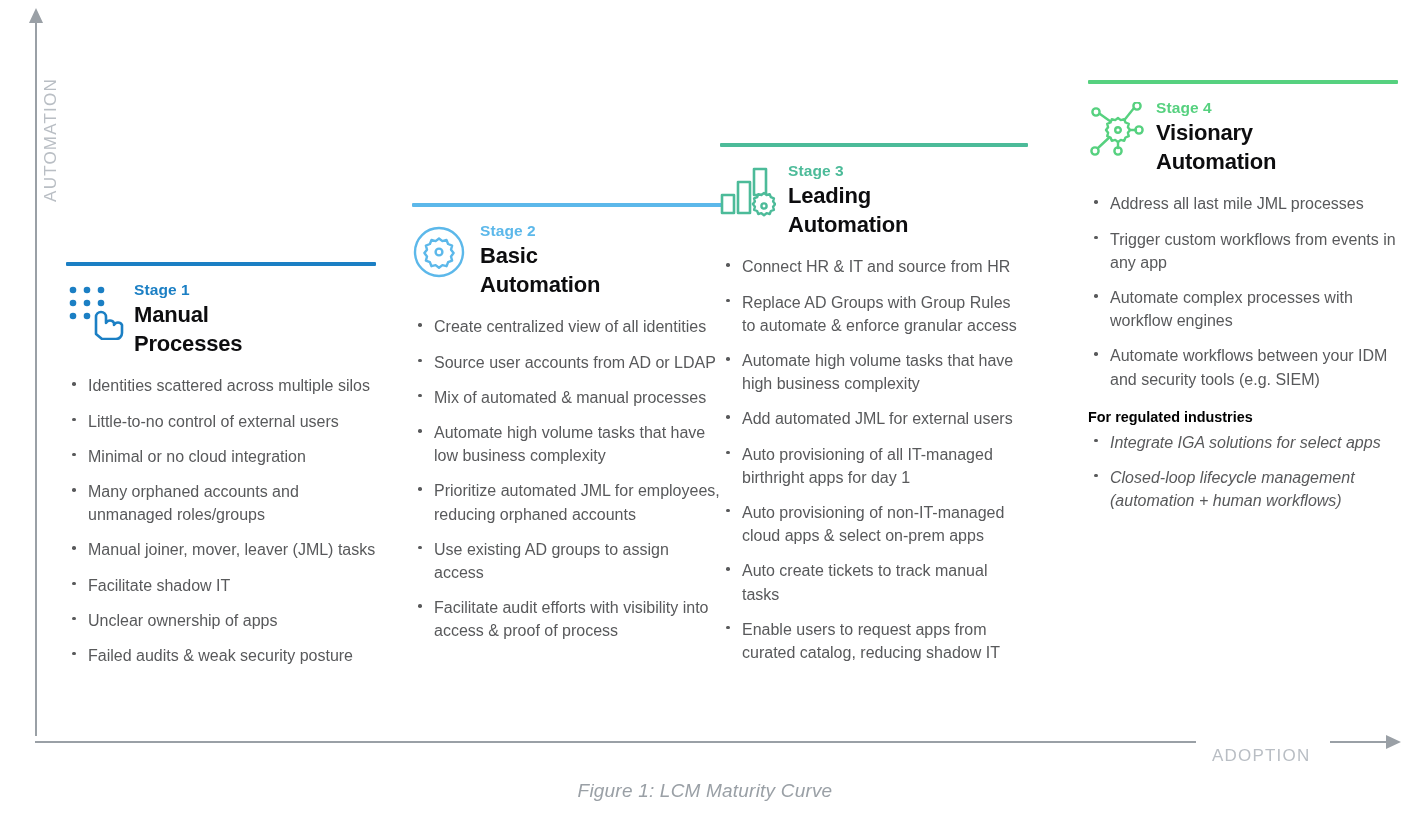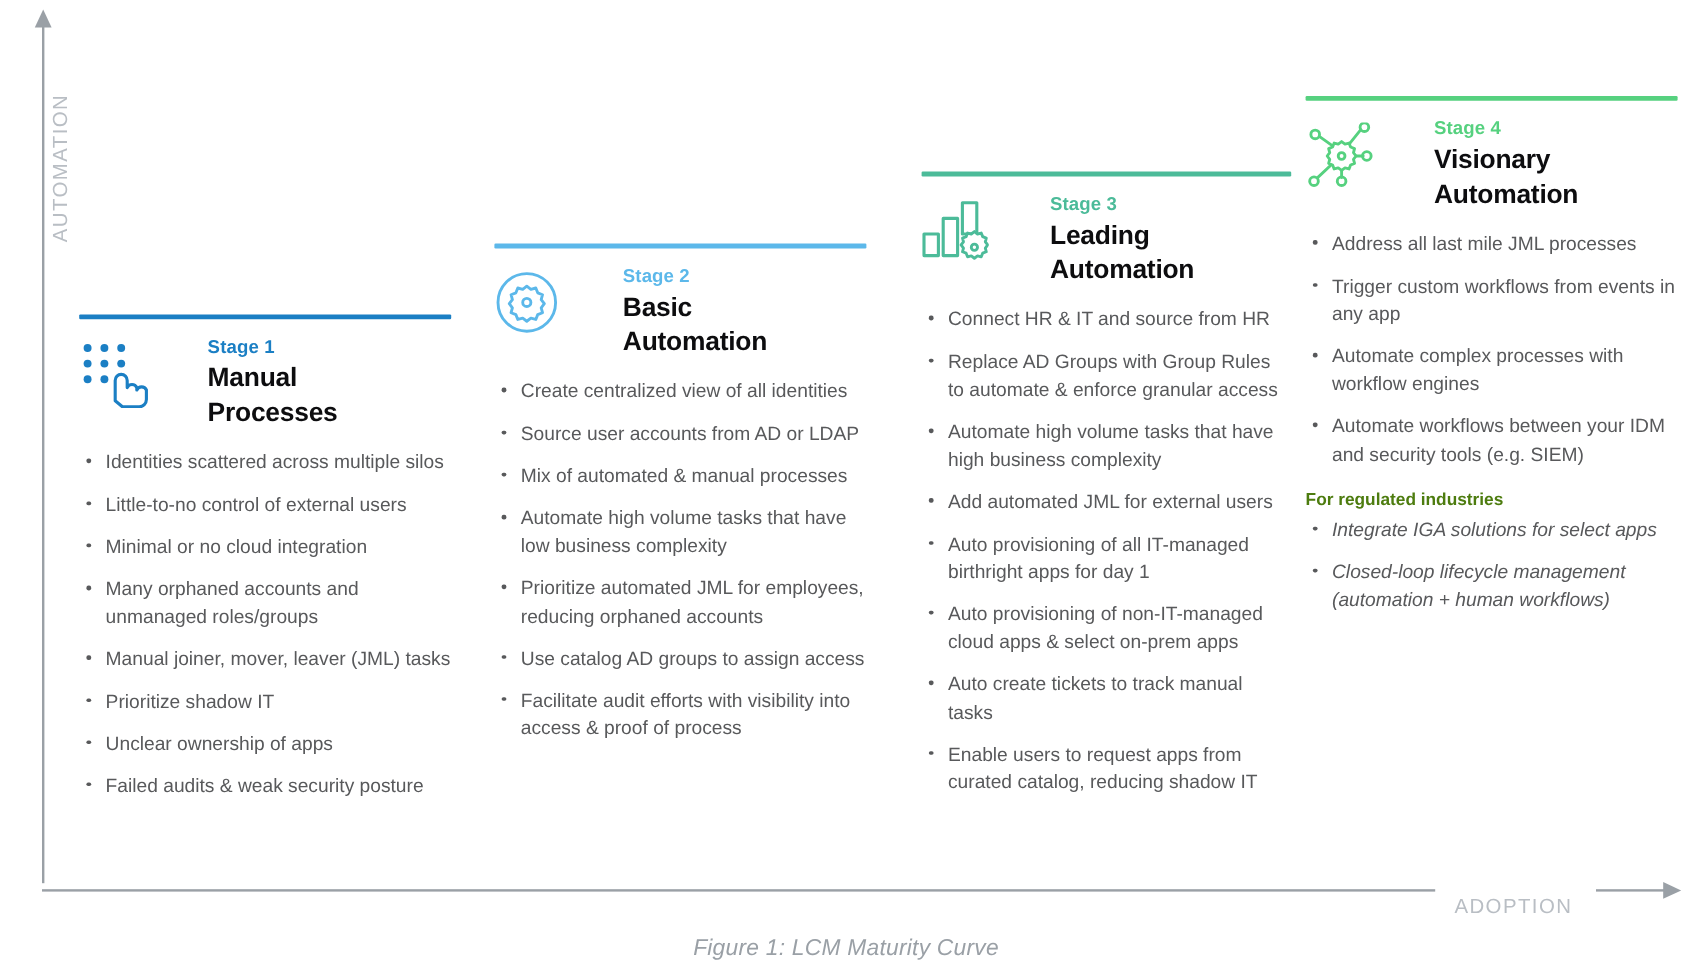--- a/index.html
+++ b/index.html
@@ -21,44 +21,44 @@
   }
   .axis-h-line{position:absolute;left:35px;top:741px;height:2px;width:1161px;background:#9aa0a6;}
   .axis-h-label{position:absolute;left:1212px;top:702px;color:#b9bec4;font-size:17px;letter-spacing:1.2px;margin-top:44px;}
   .axis-h-line2{position:absolute;left:1330px;top:741px;height:2px;width:58px;background:#9aa0a6;}
   .axis-h-arrow{position:absolute;left:1386px;top:735px;width:0;height:0;
     border-top:7px solid transparent;border-bottom:7px solid transparent;border-left:15px solid #9aa0a6;}
 
   
   .stage{position:absolute;}
   .rule{height:4px;width:100%;border-radius:1px;}
-  .head{display:flex;align-items:flex-start;margin-top:14px;gap:39px;}
+  .head{display:flex;align-items:flex-start;margin-top:14px;}
   .icon-wrap{width:66px;flex:0 0 66px;display:flex;align-items:flex-start;justify-content:flex-start;padding-top:4px;}
   .titles{flex:1 1 auto;padding-left:2px;}
   .stage-label{font-size:15.5px;font-weight:700;line-height:1.25;letter-spacing:.1px;}
   .stage-title{
     font-size:22px;font-weight:700;color:#0d0d0f;line-height:1.32;
     margin-top:1px;letter-spacing:-.2px;max-width:210px;
   }
   ul.bullets{list-style:none;margin:16px 0 0 0;padding:0;}
   ul.bullets li{
     position:relative;padding-left:22px;margin-bottom:12px;
     font-size:16px;line-height:1.45;color:#58595b;
   }
   ul.bullets li:before{
     content:"";position:absolute;left:6px;top:8px;
     width:3.5px;height:3.5px;border-radius:50%;background:#58595b;
   }
-  .subhead{font-size:14.4px;font-weight:700;color:#4d7c0f;margin:18px 0 6px 0;}
+  .subhead{font-size:14.4px;font-weight:700;color:#000000;margin:18px 0 6px 0;}
   ul.bullets.tight{margin-top:6px;font-style:italic;}
 
   
   #stage1{left:66px;top:262px;width:310px;}
   #stage2{left:412px;top:203px;width:310px;}
-  #stage3{left:768px;top:143px;width:308px;}
+  #stage3{left:720px;top:143px;width:308px;}
   #stage4{left:1088px;top:80px;width:310px;}
   #stage3 .stage-title,#stage4 .stage-title{max-width:230px;}
 
   
   .caption{
     position:absolute;left:0;right:0;top:780px;text-align:center;
     font-size:19px;font-style:italic;color:#9aa0a6;letter-spacing:.2px;
   }
 </style>
 </head>
@@ -101,21 +101,21 @@
           <span>Processes</span>
         </div>
       </div>
     </div>
     <ul class="bullets">
       <li>Identities scattered across multiple silos</li>
       <li>Little-to-no control of external users</li>
       <li>Minimal or no cloud integration</li>
       <li>Many orphaned accounts and unmanaged roles/groups</li>
       <li>Manual joiner, mover, leaver (JML) tasks</li>
-      <li>Prioritize shadow IT</li>
+      <li>Facilitate shadow IT</li>
       <li>Unclear ownership of apps</li>
       <li>Failed audits &amp; weak security posture</li>
     </ul>
   </div>
 
   <div class="stage" id="stage2">
     <div class="rule" style="background:#5cb8ea"></div>
     <div class="head">
       <div class="icon-wrap">
         <svg width="54" height="54" viewBox="0 0 54 54">
@@ -133,21 +133,21 @@
           <span>Automation</span>
         </div>
       </div>
     </div>
     <ul class="bullets">
       <li>Create centralized view of all identities</li>
       <li>Source user accounts from AD or LDAP</li>
       <li>Mix of automated &amp; manual processes</li>
       <li>Automate high volume tasks that have low business complexity</li>
       <li>Prioritize automated JML for employees, reducing orphaned accounts</li>
-      <li>Use catalog AD groups to assign access</li>
+      <li>Use existing AD groups to assign access</li>
       <li>Facilitate audit efforts with visibility into access &amp; proof of process</li>
     </ul>
   </div>
 
   <div class="stage" id="stage3">
     <div class="rule" style="background:#4cbb99"></div>
     <div class="head">
       <div class="icon-wrap">
         <svg width="56" height="54" viewBox="0 0 56 54">
           <g fill="none" stroke="#4cbb99" stroke-width="2.6" stroke-linejoin="round">

